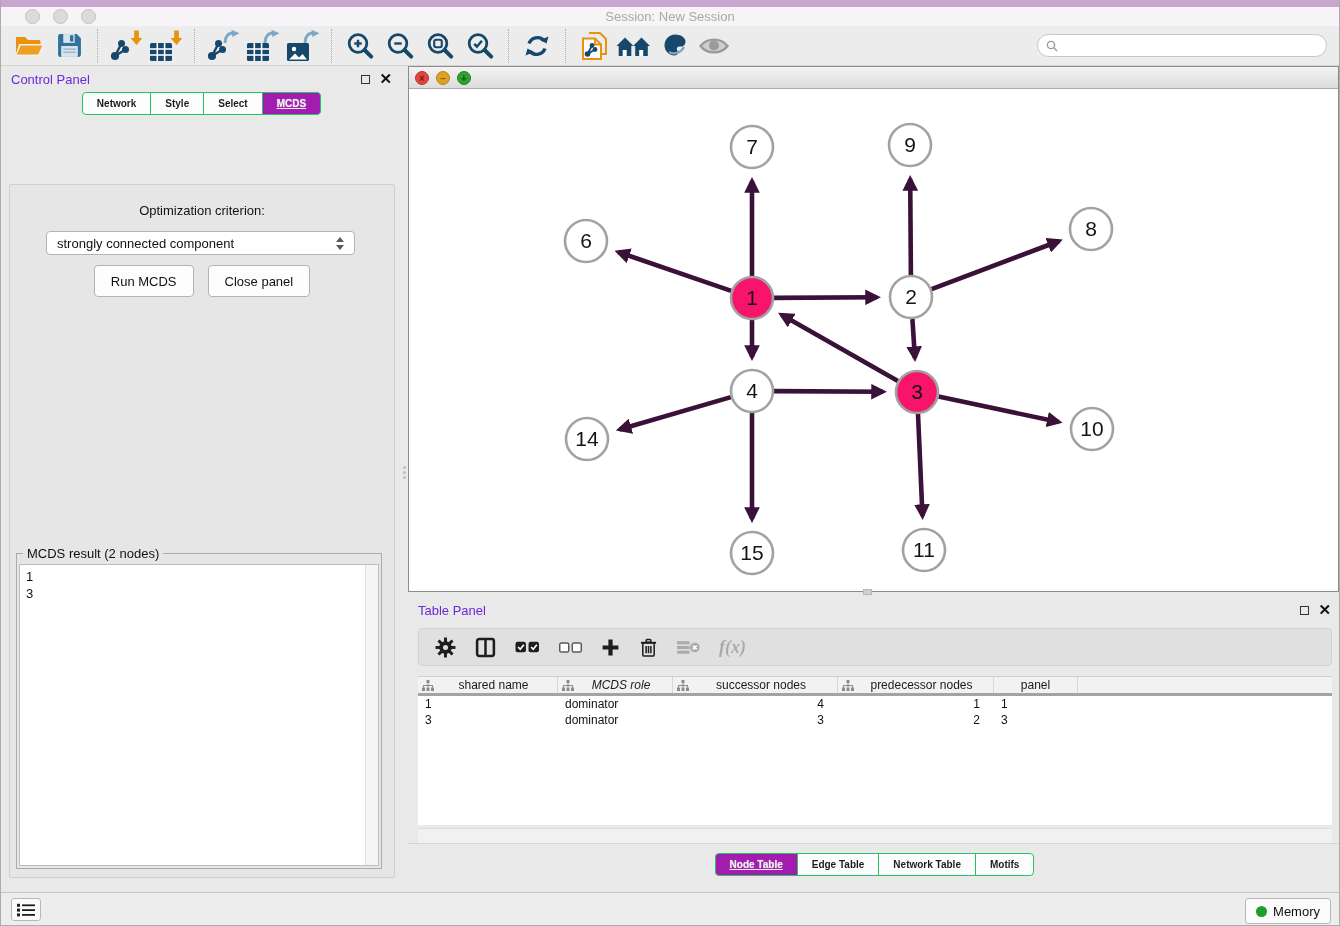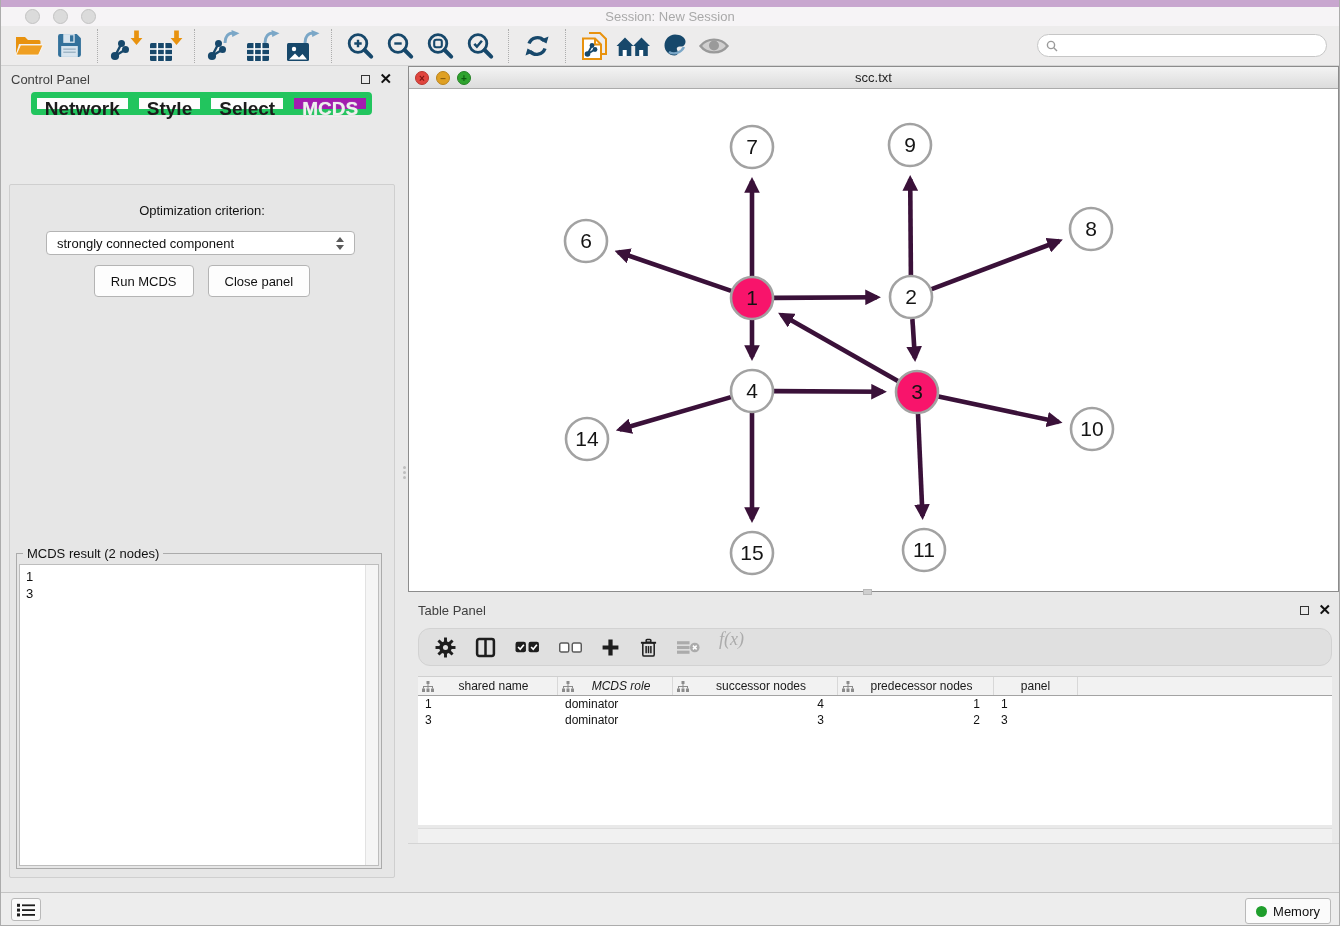--- a/index.html
+++ b/index.html
@@ -22,27 +22,27 @@
   .icon-stack{position:relative;width:34px;height:32px;}
   .icon-stack .base{position:absolute;left:0;bottom:0;}
   .icon-stack .ovl{position:absolute;right:0;top:0;}
   .search-wrap{margin-left:auto;margin-right:12px;display:flex;align-items:center;
                width:290px;height:23px;background:#fff;border:1px solid #C6C6C6;border-radius:12px;padding:0 8px;}
   .search-wrap input{border:none;outline:none;flex:1;font-size:13px;background:transparent;margin-left:5px;}
 
   
   .control-panel{position:absolute;left:0;top:66px;width:401px;height:818px;background:#E9E9E9;}
   .panel-head{position:relative;height:26px;display:flex;align-items:center;padding:0 10px;}
-  .panel-title{font-size:13px;color:#404040;}
+  .panel-title{font-size:13px;color:#6d28d9;}
   .panel-ctrls{margin-left:auto;display:flex;align-items:center;gap:9px;}
   .float-box{width:9px;height:9px;border:1.6px solid #333;display:inline-block;}
   .close-x{font-size:15px;font-weight:bold;color:#111;line-height:10px;}
   .seg-row{display:flex;justify-content:center;position:relative;z-index:2;}
-  .seg-tab{height:23px;line-height:21px;padding:0 8px;background:#FDFDFD;border:6px solid #22c55e;
-           font-size:19px;font-weight:bold;color:#1C1C1C;margin-left:-1px;}
+  .seg-tab{height:23px;line-height:21px;padding:0 14px;background:#FDFDFD;border:1px solid #22c55e;
+           font-size:10px;font-weight:bold;color:#1C1C1C;margin-left:-1px;}
   .seg-tab:first-child{border-radius:4px 0 0 4px;margin-left:0;}
   .seg-tab:last-child{border-radius:0 4px 4px 0;}
   .seg-tab.selected{background:#a21caf;color:#EFEFEF;text-shadow:0 0 1px #cfcfcf;text-decoration:underline;}
   .cp-body{position:absolute;left:8px;right:7px;top:118px;bottom:6px;background:#E6E6E6;
            border:1px solid #CFCFCF;border-radius:2px;}
   .opt-label{margin-top:18px;text-align:center;font-size:13px;color:#111;}
   .dropdown{position:absolute;left:36px;right:39px;top:46px;height:24px;background:#fff;border:1px solid #B4B4B4;
             border-radius:4px;display:flex;align-items:center;padding:0 10px;font-size:13px;color:#111;}
   .dd-stepper{margin-left:auto;display:flex;flex-direction:column;gap:3px;align-items:center;}
   .tri-up{width:0;height:0;border-left:4px solid transparent;border-right:4px solid transparent;border-bottom:5px solid #5A5A5A;}
@@ -70,25 +70,25 @@
   .net-canvas{position:absolute;left:0;top:22px;width:929px;height:502px;background:#fff;}
 
   
   .v-grip{position:absolute;left:401px;top:460px;width:5px;height:24px;display:flex;flex-direction:column;gap:2px;align-items:center;justify-content:center;}
   .v-grip i{width:3px;height:3px;background:#BDBDBD;border-radius:50%;}
   .h-grip{position:absolute;left:862px;top:589px;width:9px;height:6px;background:#CFCFCF;border:1px solid #B9B9B9;}
 
   
   .table-panel{position:absolute;left:407px;top:597px;width:933px;height:293px;background:#E9E9E9;}
   .tp-toolbar{position:absolute;left:10px;right:9px;top:31px;height:38px;background:#E0E0E0;border:1px solid #D2D2D2;
-              border-radius:12px;display:flex;gap:19px;padding-left:16px;}
+              border-radius:4px;display:flex;align-items:center;gap:19px;padding-left:16px;font-weight:bold;}
   .tp-ico{display:flex;align-items:center;justify-content:center;}
   .fx{font-family:"Liberation Serif",serif;font-style:italic;font-size:18px;color:#ABABAB;}
   .data-table{position:absolute;left:10px;right:9px;top:79px;bottom:65px;background:#fff;border-top:1px solid #CFCFCF;}
-  .thead{display:flex;height:19px;background:#F2F2F2;border-bottom:1px solid #a3a3a3;}
+  .thead{display:flex;height:19px;background:#F2F2F2;border-bottom:3px solid #a3a3a3;}
   .th{display:flex;align-items:center;font-size:12px;color:#1A1A1A;border-right:1px solid #D8D8D8;padding:0 4px;flex:0 0 auto;}
   .th span{flex:1;text-align:center;}
   .tr{display:flex;height:16px;align-items:center;}
   .td{font-size:12px;color:#111;padding-left:7px;flex:0 0 auto;overflow:hidden;white-space:nowrap;}
   .td.num{text-align:right;padding-left:0;padding-right:14px;}
   .table-hscroll{position:absolute;left:10px;right:9px;bottom:47px;height:15px;background:#F1F1F1;border-top:1px solid #DDD;}
   .tp-sep{position:absolute;left:0;width:100%;bottom:46px;border-bottom:1px solid #D4D4D4;}
   .tp-tabs{position:absolute;left:0;bottom:14px;width:100%;display:flex;justify-content:center;}
 
   
@@ -338,21 +338,20 @@
     </div>
   </div>
 
   <div class="network-window">
     <div class="net-titlebar">
       <div class="net-traffic">
         <span class="ntl red">×</span>
         <span class="ntl yellow">–</span>
         <span class="ntl green">+</span>
       </div>
-      <div class="net-title">scc.txt</div>
     </div>
     <svg class="net-canvas" viewBox="0 0 929 502">
         <defs>
           <marker id="arrowhead" viewBox="0 0 10 10" refX="7.5" refY="5" markerWidth="3.4" markerHeight="3.4" orient="auto">
             <path d="M0 0 L10 5 L0 10 z" fill="#3A1139"></path>
           </marker>
         </defs>
         <line x1="343.0" y1="187.0" x2="343.0" y2="92.0" stroke="#3A1139" stroke-width="4.6" marker-end="url(#arrowhead)"></line>
         <line x1="322.2" y1="201.9" x2="209.2" y2="163.0" stroke="#3A1139" stroke-width="4.6" marker-end="url(#arrowhead)"></line>
         <line x1="365.0" y1="208.9" x2="468.0" y2="208.2" stroke="#3A1139" stroke-width="4.6" marker-end="url(#arrowhead)"></line>
@@ -573,20 +572,26 @@
             <div class="td" style="width: 140px;">3</div>
             <div class="td" style="width: 115px;">dominator</div>
             <div class="td num" style="width: 165px;">3</div>
             <div class="td num" style="width: 156px;">2</div>
             <div class="td" style="width: 84px;">3</div>
           </div>
         </div>
     </div>
     <div class="table-hscroll"></div>
     <div class="tp-sep"></div>
+    <div class="tp-tabs seg-row">
+        <div class="seg-tab selected">Node Table</div>
+        <div class="seg-tab">Edge Table</div>
+        <div class="seg-tab">Network Table</div>
+        <div class="seg-tab">Motifs</div>
+      </div>
   </div>
 
   <div class="statusbar">
     <div class="list-btn">
       <svg width="18" height="14" viewBox="0 0 18 14">
         <g fill="#1E1E1E">
           <rect x="0" y="0.8" width="3" height="3"></rect>
             <rect x="0" y="5.6" width="3" height="3"></rect>
             <rect x="0" y="10.4" width="3" height="3"></rect>
           <rect x="5" y="1.4" width="13" height="1.8"></rect>

